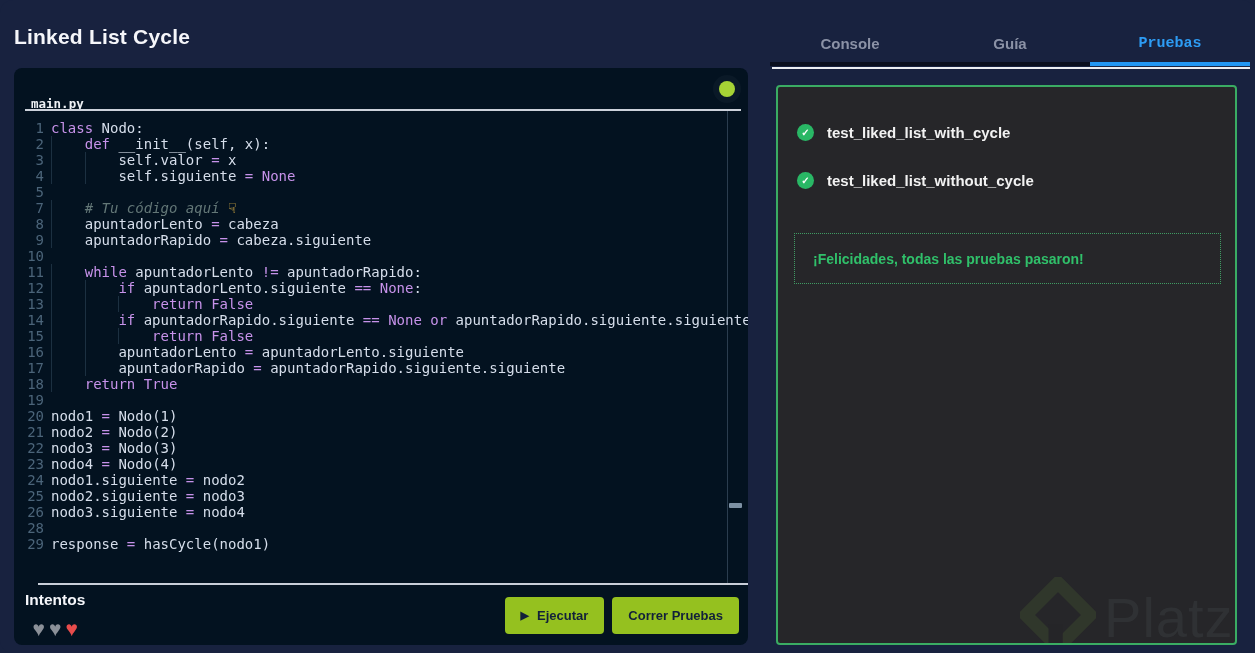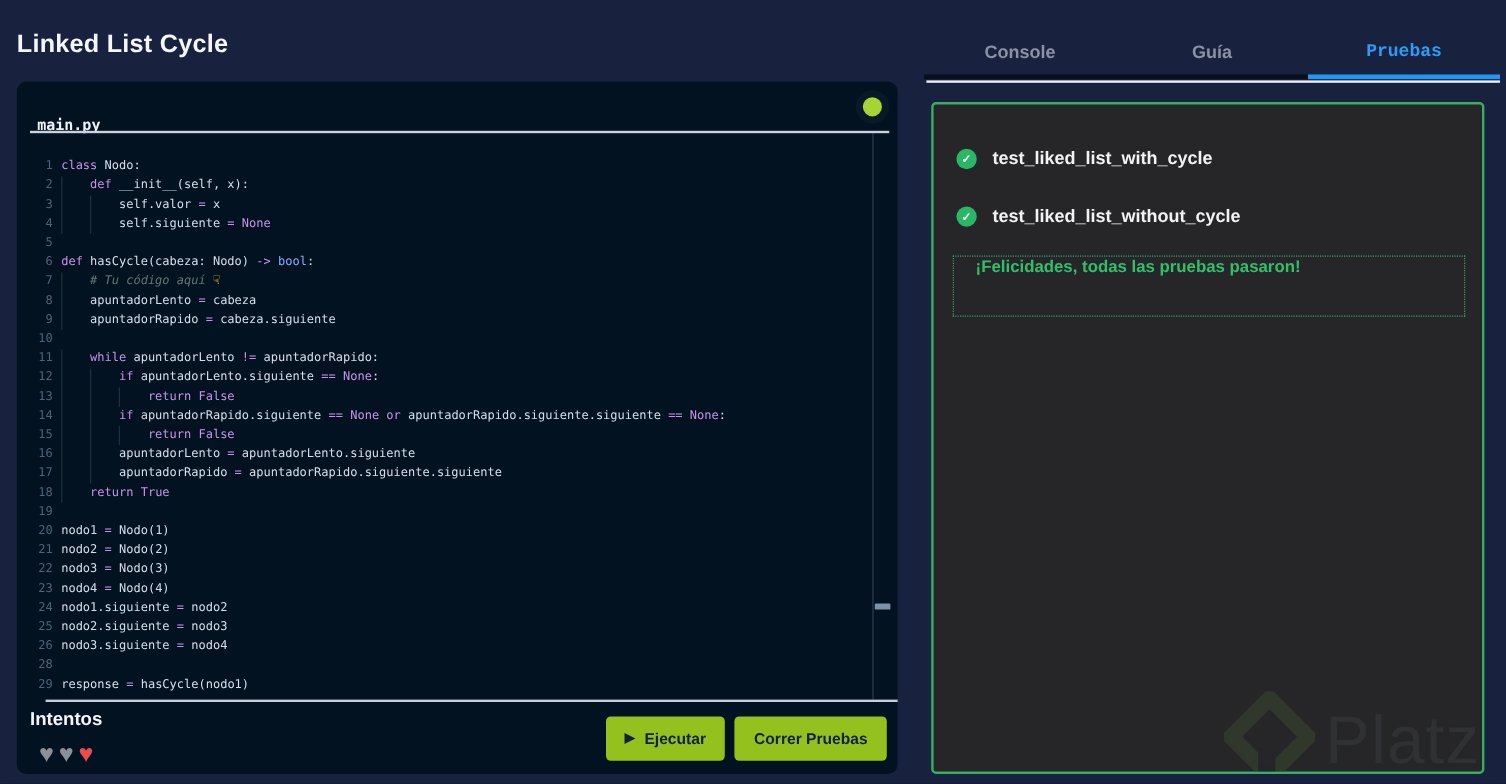--- a/index.html
+++ b/index.html
@@ -14,21 +14,21 @@
   .card{position:absolute;left:14px;top:68px;width:734px;height:577px;background:#031220;
         border-radius:8px;}
   .ed-header{position:absolute;left:0;top:0;right:0;height:41px;}
   .filename{position:absolute;left:17px;top:28px;font-family:"DejaVu Sans Mono",monospace;
             font-size:12.5px;font-weight:600;color:#eef1f5;}
   .status-dot{position:absolute;right:13px;top:13px;width:16px;height:16px;border-radius:50%;
               background:#a6d335;box-shadow:0 0 0 6px rgba(255,255,255,0.03);}
   .ed-header-line{position:absolute;left:11px;right:7px;top:41px;height:1.5px;background:#ccd1da;}
 
   .code{position:absolute;left:0;top:43px;width:734px;height:472px;overflow:hidden;
-        font-family:"DejaVu Sans Mono",monospace;font-size:10px;padding-top:20px;box-sizing:border-box;}
+        font-family:"DejaVu Sans Mono",monospace;font-size:14px;padding-top:9px;box-sizing:border-box;}
   .cl{height:16px;line-height:16px;white-space:pre;}
   .cl.hl{background:#010b14;box-shadow:0 -1px 0 #22344a,0 1px 0 #22344a;}
   .ln{display:inline-block;width:30px;text-align:right;margin-right:7px;color:#4b6479;}
   .ig{display:inline-block;width:4ch;box-sizing:border-box;border-left:1px solid rgba(95,126,151,0.28);
       height:16px;vertical-align:top;white-space:pre;}
   .tok-kw{color:#c792ea;}
   .tok-op{color:#c792ea;}
   .tok-bi{color:#82aaff;}
   .tok-tx{color:#d6deeb;}
   .tok-cm{color:#637777;font-style:italic;}
@@ -61,22 +61,22 @@
   .tabs-sep{position:absolute;left:772px;top:67px;width:478px;height:2px;background:#eceef2;}
 
   
   .panel{position:absolute;left:776px;top:85px;width:461px;height:560px;background:#262629;
          border:2.5px solid #3aac63;border-radius:4px;box-sizing:border-box;overflow:hidden;}
   .test-rows{padding:37px 0 0 19px;}
   .test-row{display:flex;align-items:center;gap:13px;margin-bottom:31px;}
   .check{width:17px;height:17px;border-radius:50%;background:#29b765;display:flex;
          align-items:center;justify-content:center;color:#fff;font-size:10px;font-weight:bold;flex:0 0 auto;}
   .test-name{font-size:15px;font-weight:bold;color:#f2f2f2;}
-  .congrats{position:absolute;left:16px;top:126px;width:427px;height:51px;border:1px dotted #3f9b63;
-            display:flex;align-items:flex-start;padding-left:18px;box-sizing:border-box;}
+  .congrats{position:absolute;left:16px;top:146px;width:427px;height:51px;border:1px dotted #3f9b63;
+            display:flex;align-items:center;padding-left:18px;box-sizing:border-box;}
   .congrats-text{font-size:14px;font-weight:bold;color:#30c06a;}
   .watermark{position:absolute;right:-12px;bottom:-14px;display:flex;align-items:center;gap:8px;
              opacity:0.55;pointer-events:none;}
   .watermark .wm-logo{color:#39452e;}
   .watermark .wm-text{font-size:56px;font-weight:400;color:#383b3e;letter-spacing:1px;}
 </style>
 </head>
 <body>
 
 <div id="app">
@@ -89,21 +89,20 @@
       <span class="status-dot"></span>
     </div>
     <div class="ed-header-line"></div>
 
     <div class="code" id="code-lines">
         <div class="cl"><span class="ln">1</span><span class="tok-kw">class</span><span class="tok-tx"> Nodo:</span></div>
         <div class="cl"><span class="ln">2</span><span class="ig">    </span><span class="tok-kw">def</span><span class="tok-tx"> __init__(self, x):</span></div>
         <div class="cl"><span class="ln">3</span><span class="ig">    </span><span class="ig">    </span><span class="tok-tx">self.valor </span><span class="tok-op">=</span><span class="tok-tx"> x</span></div>
         <div class="cl"><span class="ln">4</span><span class="ig">    </span><span class="ig">    </span><span class="tok-tx">self.siguiente </span><span class="tok-op">=</span><span class="tok-tx"> </span><span class="tok-kw">None</span></div>
         <div class="cl"><span class="ln">5</span></div>
-        <div class="cl"><span class="ln">6</span><span class="tok-kw">def</span><span class="tok-tx"> hasCycle(cabeza: Nodo) </span><span class="tok-op">-&gt;</span><span class="tok-tx"> </span><span class="tok-bi">bool</span><span class="tok-tx">:</span></div>
         <div class="cl"><span class="ln">7</span><span class="ig">    </span><span class="tok-cm"># Tu código aquí </span><span class="tok-em">☟</span></div>
         <div class="cl"><span class="ln">8</span><span class="ig">    </span><span class="tok-tx">apuntadorLento </span><span class="tok-op">=</span><span class="tok-tx"> cabeza</span></div>
         <div class="cl"><span class="ln">9</span><span class="ig">    </span><span class="tok-tx">apuntadorRapido </span><span class="tok-op">=</span><span class="tok-tx"> cabeza.siguiente</span></div>
         <div class="cl"><span class="ln">10</span></div>
         <div class="cl"><span class="ln">11</span><span class="ig">    </span><span class="tok-kw">while</span><span class="tok-tx"> apuntadorLento </span><span class="tok-op">!=</span><span class="tok-tx"> apuntadorRapido:</span></div>
         <div class="cl"><span class="ln">12</span><span class="ig">    </span><span class="ig">    </span><span class="tok-kw">if</span><span class="tok-tx"> apuntadorLento.siguiente </span><span class="tok-op">==</span><span class="tok-tx"> </span><span class="tok-kw">None</span><span class="tok-tx">:</span></div>
         <div class="cl"><span class="ln">13</span><span class="ig">    </span><span class="ig">    </span><span class="ig">    </span><span class="tok-kw">return</span><span class="tok-tx"> </span><span class="tok-kw">False</span></div>
         <div class="cl"><span class="ln">14</span><span class="ig">    </span><span class="ig">    </span><span class="tok-kw">if</span><span class="tok-tx"> apuntadorRapido.siguiente </span><span class="tok-op">==</span><span class="tok-tx"> </span><span class="tok-kw">None</span><span class="tok-tx"> </span><span class="tok-kw">or</span><span class="tok-tx"> apuntadorRapido.siguiente.siguiente </span><span class="tok-op">==</span><span class="tok-tx"> </span><span class="tok-kw">None</span><span class="tok-tx">:</span></div>
         <div class="cl"><span class="ln">15</span><span class="ig">    </span><span class="ig">    </span><span class="ig">    </span><span class="tok-kw">return</span><span class="tok-tx"> </span><span class="tok-kw">False</span></div>
         <div class="cl"><span class="ln">16</span><span class="ig">    </span><span class="ig">    </span><span class="tok-tx">apuntadorLento </span><span class="tok-op">=</span><span class="tok-tx"> apuntadorLento.siguiente</span></div>

